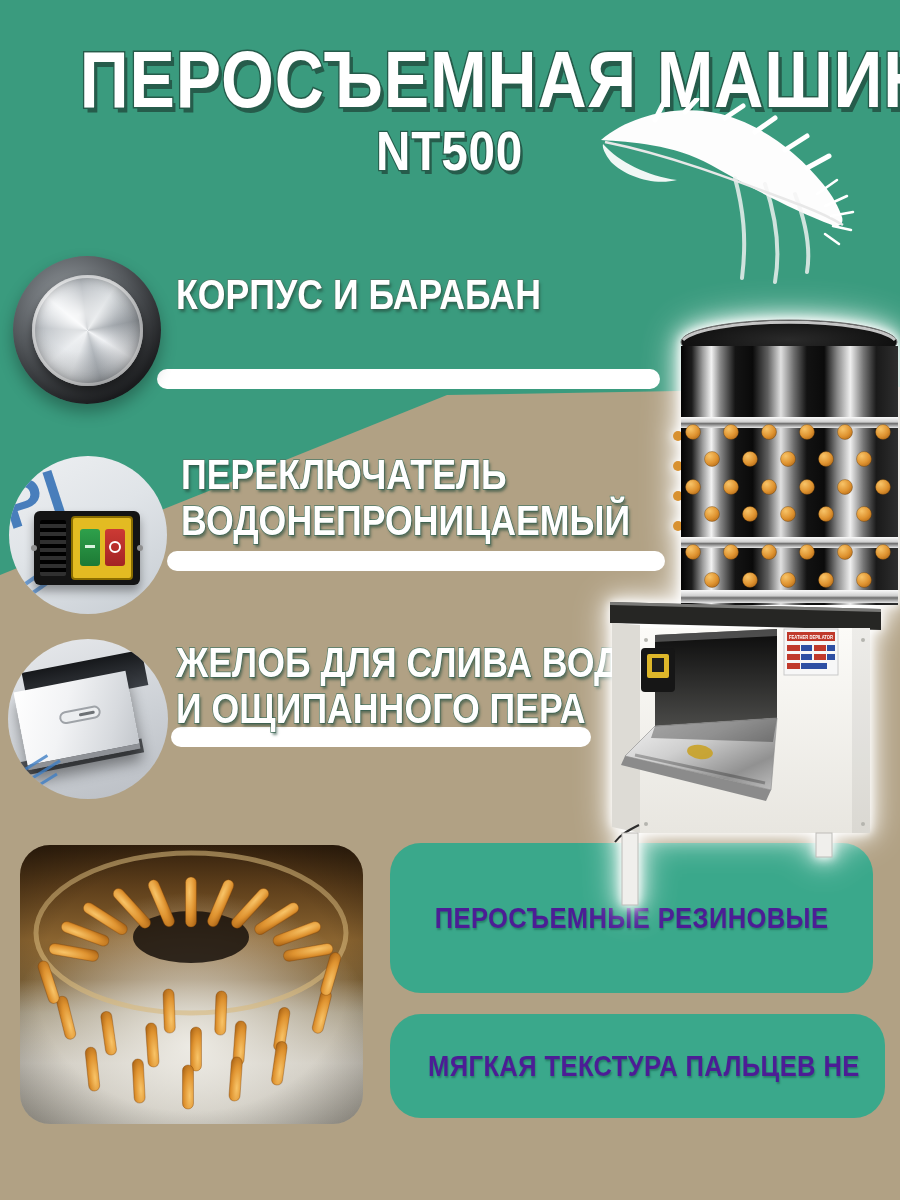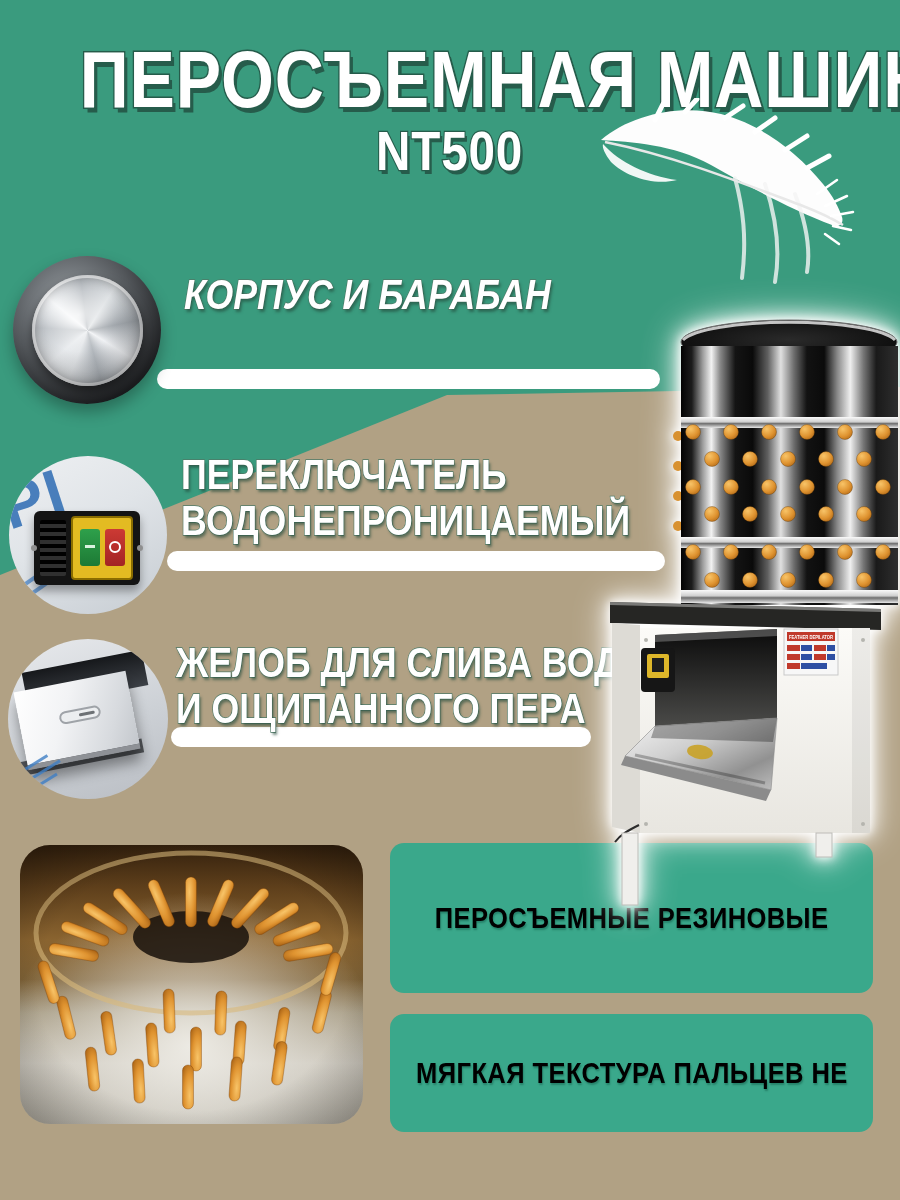--- a/index.html
+++ b/index.html
@@ -61,23 +61,23 @@
       background:linear-gradient(115deg,#ffffff 0%,#f2f3f5 40%,#d7dade 78%,#c3c7cc 100%);
       border-bottom:5px solid #8e9196;box-shadow:0 12px 14px rgba(0,0,0,.4);}
   .c3 .handle{position:absolute;left:40px;top:28px;width:42px;height:13px;border-radius:7px;
       background:#eceef0;border:2px solid #9fa3a8;box-sizing:border-box;}
   .c3 .handle::after{content:"";position:absolute;right:4px;top:3px;width:16px;height:3px;background:#6d7175;border-radius:2px;}
   .c3 .under{position:absolute;left:4px;top:112px;width:132px;height:14px;background:#2c2f33;opacity:.75;transform:rotate(-11deg);}
   .c3 .bstripe{position:absolute;background:#3f7ec4;height:3px;opacity:.8;transform:rotate(-32deg);}
 
   .photo-wrap{position:absolute;left:20px;top:845px;width:343px;height:279px;border-radius:30px;overflow:hidden;}
 
-  .benefit{position:absolute;left:390px;width:483px;background:var(--box_teal,#3AA88B);border-radius:14px;
+  .benefit{position:absolute;left:390px;width:483px;background:var(--box_teal,#3AA88B);border-radius:31px;
       display:flex;flex-direction:column;align-items:center;justify-content:center;
-      color:#000000;font-weight:700;font-size:30px;text-align:center;
+      color:#4c1d95;font-weight:700;font-size:30px;text-align:center;
       text-shadow:1px 2px 2px rgba(0,60,45,.35);letter-spacing:.5px;}
   .benefit .ln{height:44px;line-height:44px;}
 
   .machine-svg{position:absolute;left:595px;top:250px;width:305px;height:660px;
       filter:drop-shadow(0 0 4px rgba(255,255,255,.95)) drop-shadow(0 0 9px rgba(255,255,255,.9)) drop-shadow(0 0 16px rgba(255,255,255,.7));}
   .feather-svg{position:absolute;left:585px;top:98px;width:300px;height:190px;}
 </style>
 </head>
 <body>
 
@@ -122,21 +122,21 @@
           <line x1="248" y1="128" x2="266" y2="132"></line>
         <line x1="240" y1="136" x2="254" y2="146"></line>
       </g>
     </g>
   </svg>
 
   <div class="bar" style="left:157px;top:369px;width:503px;"></div>
   <div class="bar" style="left:167px;top:551px;width:498px;"></div>
   <div class="bar" style="left:171px;top:727px;width:420px;"></div>
 
-  <div class="feature" style="left:184px;top:272px;font-style:italic;">
+  <div class="feature" style="left:176px;top:272px;">
     <div class="ln"><span class="cond-l">КОРПУС И БАРАБАН</span></div>
   </div>
   <div class="feature" style="left:181px;top:452px;">
     <div class="ln"><span class="cond-l">ПЕРЕКЛЮЧАТЕЛЬ</span></div>
     <div class="ln"><span class="cond-l">ВОДОНЕПРОНИЦАЕМЫЙ</span></div>
   </div>
   <div class="feature" style="left:176px;top:640px;">
     <div class="ln"><span class="cond-l">ЖЕЛОБ ДЛЯ СЛИВА ВОДЫ</span></div>
     <div class="ln"><span class="cond-l">И ОЩИПАННОГО ПЕРА</span></div>
   </div>
@@ -284,21 +284,21 @@
             <rect x="-5.5" y="2" width="11" height="44" rx="5.5" fill="url(#fingerG2)" stroke="rgba(120,60,0,.35)"></rect>
           </g>
         </g>
       <rect width="343" height="280" fill="url(#vig)"></rect>
     </svg>
   </div>
 
   <div class="benefit" style="top:843px;height:150px;">
     <div class="ln"><span class="cond">ПЕРОСЪЕМНЫЕ РЕЗИНОВЫЕ</span></div>
   </div>
-  <div class="benefit" style="top:1014px;height:118px;">
+  <div class="benefit" style="top:1014px;height:104px;padding-left:12px;">
     <div class="ln"><span class="cond">МЯГКАЯ ТЕКСТУРА ПАЛЬЦЕВ НЕ</span></div>
   </div>
 
   <svg class="machine-svg" viewBox="0 0 305 660">
     <defs>
       <linearGradient id="steelV" x1="0" y1="0" x2="1" y2="0">
         <stop offset="0" stop-color="#030303"></stop>
           <stop offset=".05" stop-color="#1c1c1c"></stop>
         <stop offset=".10" stop-color="#9c9c9c"></stop>
           <stop offset=".14" stop-color="#f2f2f2"></stop>

